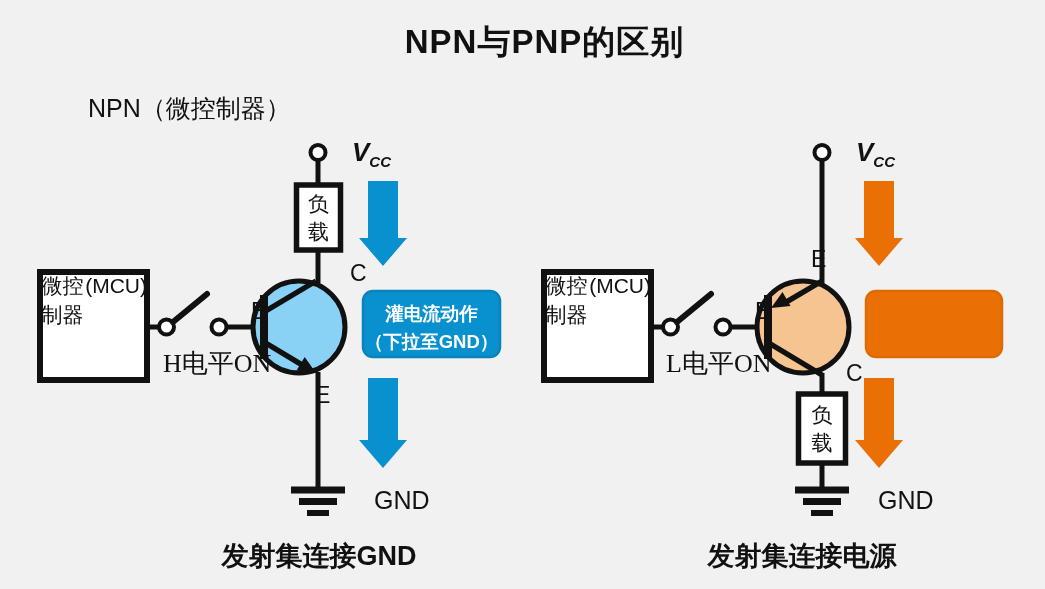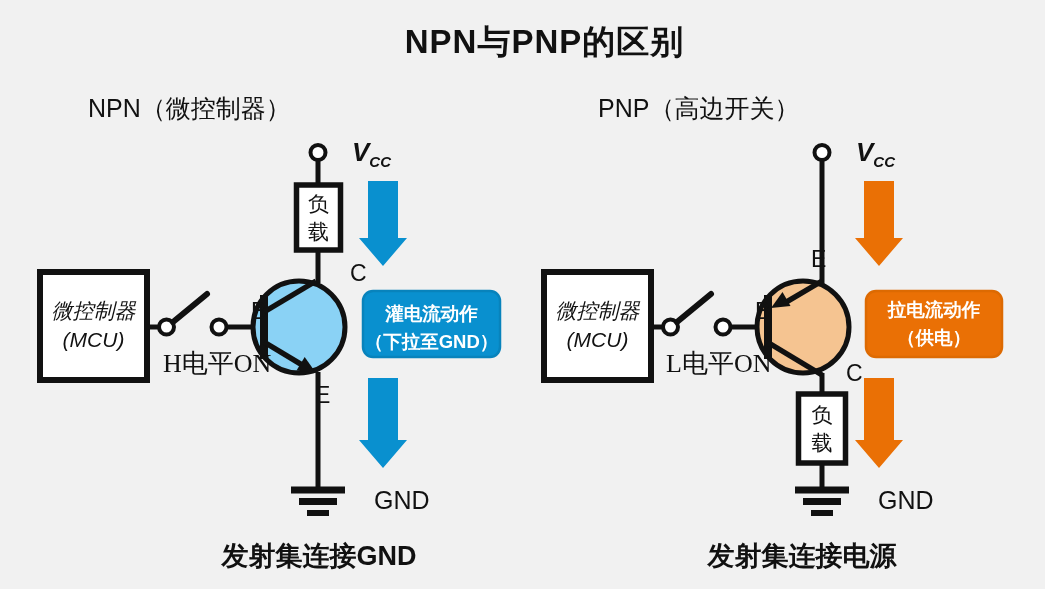--- a/index.html
+++ b/index.html
@@ -6,22 +6,22 @@
   #canvas{
     position:relative;width:1045px;height:589px;overflow:hidden;
     background:#f1f1f1;
     font-family:"Liberation Sans",sans-serif;color:#111;
   }
   .abs{position:absolute;}
   #diagram-svg{position:absolute;left:0;top:0;z-index:1;}
   .txt{position:absolute;z-index:2;white-space:nowrap;margin-left:22px;}
   #title{left:0;top:20px;width:1045px;text-align:center;font-size:33px;font-weight:bold;letter-spacing:1px;}
   .subtitle{font-size:25px;top:92px;}
-  .mcu-box{z-index:2;display:flex;flex-direction:column;justify-content:center;
-    font-size:21px;line-height:1.38;text-align:center;font-style:italic;}
+  .mcu-box{z-index:2;display:flex;justify-content:center;
+    font-size:21px;line-height:1.38;text-align:center;}
   .pin-label{font-size:23px;font-weight:normal;}
   .vcc{font-family:Liberation Sans, sans-serif;font-style:italic;font-size:26px;font-weight:bold;}
   .vcc sub{font-size:15px;font-weight:bold;}
   .load-label{z-index:2;display:flex;align-items:center;justify-content:center;text-align:center;
     font-size:21px;line-height:1.3;}
   .load-label span{display:block;width:1.05em;word-break:break-all;white-space:normal;}
   .gnd-label{font-size:25px;}
   .switch-label{font-size:26px;font-family:Liberation Serif, serif;}
   .action-box{z-index:2;display:flex;flex-direction:column;align-items:center;justify-content:center;
     color:#fff;font-weight:bold;font-size:18.5px;line-height:1.5;text-align:center;}
@@ -100,21 +100,20 @@
       <polygon points="864,378 894,378 894,440 903,440 879,468 855,440 864,440" fill="#ea7005"></polygon>
     </g>
 
     <rect x="363" y="291" width="137" height="66" rx="10" stroke="#0883bc" stroke-width="2.5" fill="#0990cf"></rect>
     <rect x="866" y="291" width="136" height="66" rx="10" stroke="#dd6a02" stroke-width="2.5" fill="#ea7005"></rect>
   </svg>
 
   <div id="title" class="txt">NPN与PNP的区别</div>
 
   <div class="txt subtitle" style="left:66px;">NPN（微控制器）</div>
-  <div class="txt subtitle" style="left:576px;">PNP（高边开关）</div>
 
   <div class="abs mcu-box" style="left:40px;top:272px;width:107px;height:108px;">
     <span>微控制器</span>
     <span>(MCU)</span>
   </div>
 
   <div class="abs mcu-box" style="left:544px;top:272px;width:107px;height:108px;">
     <span>微控制器</span>
     <span>(MCU)</span>
   </div>
@@ -139,21 +138,17 @@
     <span>负载</span>
   </div>
 
   <div class="txt gnd-label" style="left:352px;top:486px;">GND</div>
   <div class="txt gnd-label" style="left:856px;top:486px;">GND</div>
 
   <div class="abs action-box" style="left:363px;top:291px;width:137px;height:74px;">
     <span>灌电流动作</span>
     <span>（下拉至GND）</span>
   </div>
-  <div class="abs action-box" style="left:866px;top:291px;width:136px;height:66px;">
-    <span>拉电流动作</span>
-    <span>（供电）</span>
-  </div>
 
   <div class="caption" style="left:602px;">发射集连接电源</div>
   <div class="caption" style="left:119px;">发射集连接GND</div>
 
 </div>
 
 </body></html>

